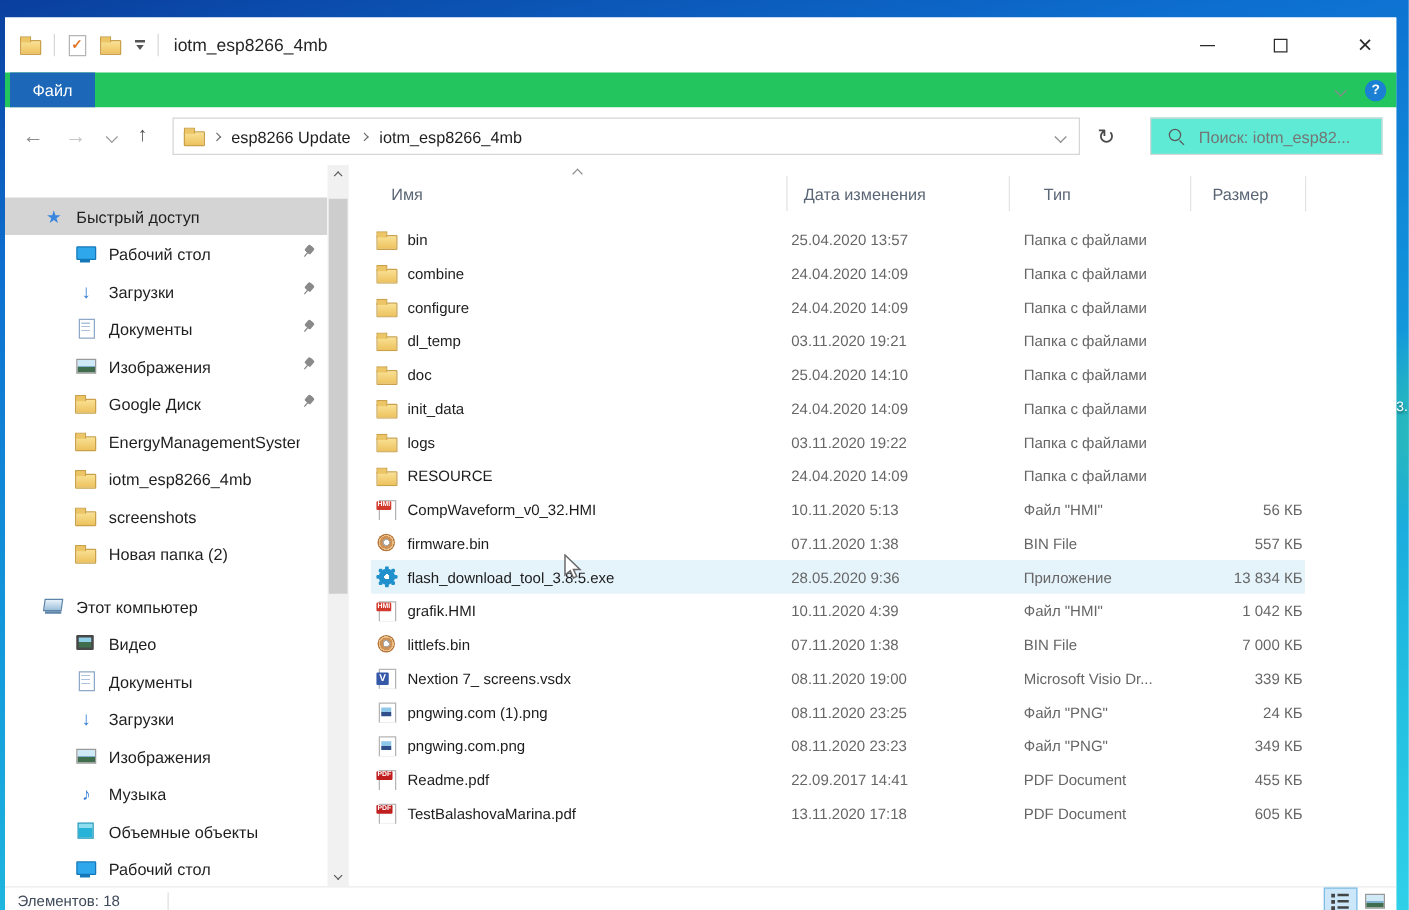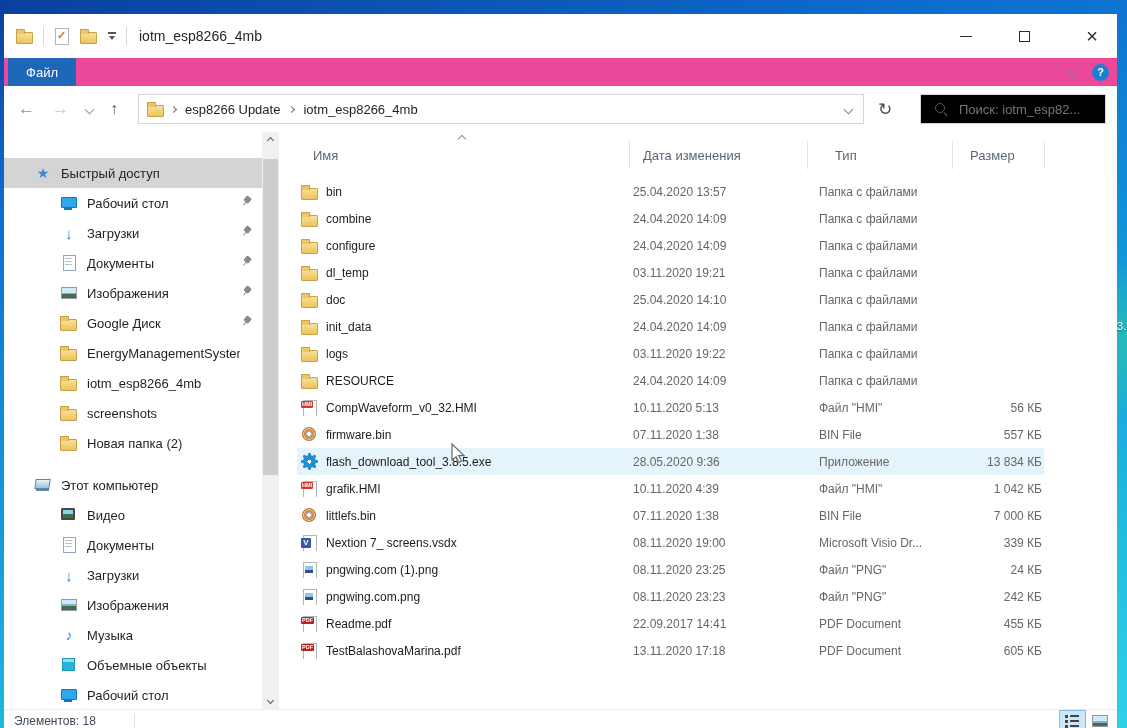--- a/index.html
+++ b/index.html
@@ -18,21 +18,21 @@
   .qat { display:flex; align-items:center; gap:9px; padding-left:12px; }
   .qsep { width:1px; height:18px; background:#d9d9d9; }
   .win-title { margin-left:12px; font-size:14px; color:#262626; }
   .wbtn { position:absolute; top:0; height:44px; width:26px; display:flex; align-items:center; justify-content:center; }
   .btn-min { right:138px; } .btn-max { right:80px; } .btn-close { right:12px; }
   .glyph-min { width:12px; height:1px; background:#2b2b2b; }
   .glyph-max { width:11px; height:11px; border:1px solid #2b2b2b; }
   .glyph-close { font-size:20px; color:#2b2b2b; font-weight:300; line-height:1; }
 
   
-  .tabsrow { position:absolute; top:44px; left:0; right:0; height:28px; background:#ec4899; display:flex; align-items:stretch; }
+  .tabsrow { position:absolute; top:44px; left:0; right:0; height:28px; background:#22c55e; display:flex; align-items:stretch; }
   .tab-file { margin-left:4px; width:68px; background:#1d67b8; color:#fff; display:flex; align-items:center; justify-content:center; font-size:13px; }
   .tab { padding:0 21px; margin-left:5px; display:flex; align-items:center; color:#3b3b3b; font-size:13px; }
   .ribbon-right { position:absolute; right:8px; top:0; height:28px; display:flex; align-items:center; gap:16px; }
   .helpbtn { width:17px; height:17px; border-radius:50%; background:#1b7fd4; color:#fff; font-size:11px; font-weight:bold; display:flex; align-items:center; justify-content:center; }
 
   
   .chev { display:inline-block; width:7px; height:7px; border-right:1.6px solid #8a8a8a; border-bottom:1.6px solid #8a8a8a; }
   .chev.down { transform:rotate(45deg); }
   .chev.up { transform:rotate(-135deg); }
   .chev.right { transform:rotate(-45deg); width:5px; height:5px; border-color:#6d6d6d; }
@@ -42,21 +42,21 @@
   .toolbar { position:absolute; top:72px; left:0; right:0; height:46px; background:#fff; }
   .navbtns { position:absolute; left:14px; top:0; height:46px; display:flex; align-items:center; gap:17px; }
   .nav-back { font-size:17px; color:#8b8b8b; }
   .nav-fwd  { font-size:17px; color:#c6c6c6; }
   .nav-up   { font-size:16px; color:#565656; }
   .addressbox { position:absolute; left:134px; top:8px; width:726px; height:30px; border:1px solid #d6d6d6; background:#fff; display:flex; align-items:center; }
   .crumb { padding:0 9px; font-size:13px; color:#1f1f1f; white-space:nowrap;text-align:center; }
   .addr-spacer { flex:1; }
   .addr-drop { width:30px; height:100%; display:flex; align-items:center; justify-content:center; }
   .refreshbtn { position:absolute; left:864px; top:8px; width:34px; height:30px; display:flex; align-items:center; justify-content:center; font-size:17px; color:#4a4a4a; }
-  .searchbox { position:absolute; left:916px; top:8px; width:186px; height:30px; border:1px solid #d6d6d6; background:#000000; display:flex; align-items:center; }
+  .searchbox { position:absolute; left:916px; top:8px; width:186px; height:30px; border:1px solid #d6d6d6; background:#5eead4; display:flex; align-items:center; }
   .search-ph { margin-left:10px; font-size:13px; color:#757575; white-space:nowrap; }
 
   
   .content { position:absolute; top:118px; bottom:22px; left:0; right:0; display:flex; background:#fff; }
 
   .sidebar { width:258px; padding-top:26px; overflow:hidden; }
   .side-item { height:30px; display:flex; align-items:center; padding-left:30px; font-size:13px; color:#1f1f1f; }
   .side-item.child { padding-left:56px; }
   .side-item.selected { background:#d4d4d4; }
   .side-item.gap { margin-top:12px; }
@@ -483,21 +483,21 @@
               <div class="c-size">24 КБ</div>
               <div></div>
             </div>
             <div class="frow">
               <div class="c-name">
                 <span class="ficon icon-png"></span>
                 <span>pngwing.com.png</span>
               </div>
               <div class="c-date">08.11.2020 23:23</div>
               <div class="c-type">Файл "PNG"</div>
-              <div class="c-size">242 КБ</div>
+              <div class="c-size">349 КБ</div>
               <div></div>
             </div>
             <div class="frow">
               <div class="c-name">
                 <span class="ficon icon-pdf"></span>
                 <span>Readme.pdf</span>
               </div>
               <div class="c-date">22.09.2017 14:41</div>
               <div class="c-type">PDF Document</div>
               <div class="c-size">455 КБ</div>

